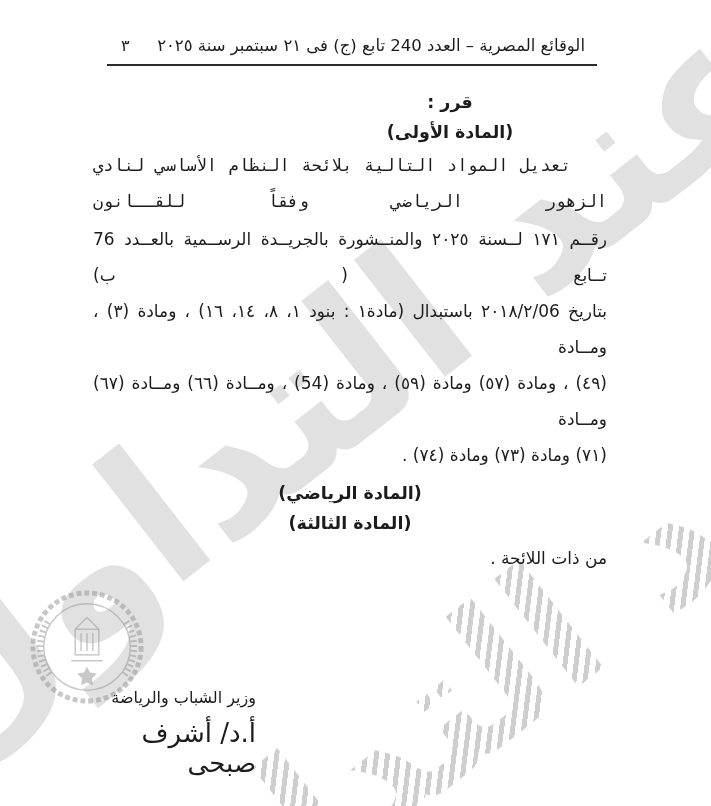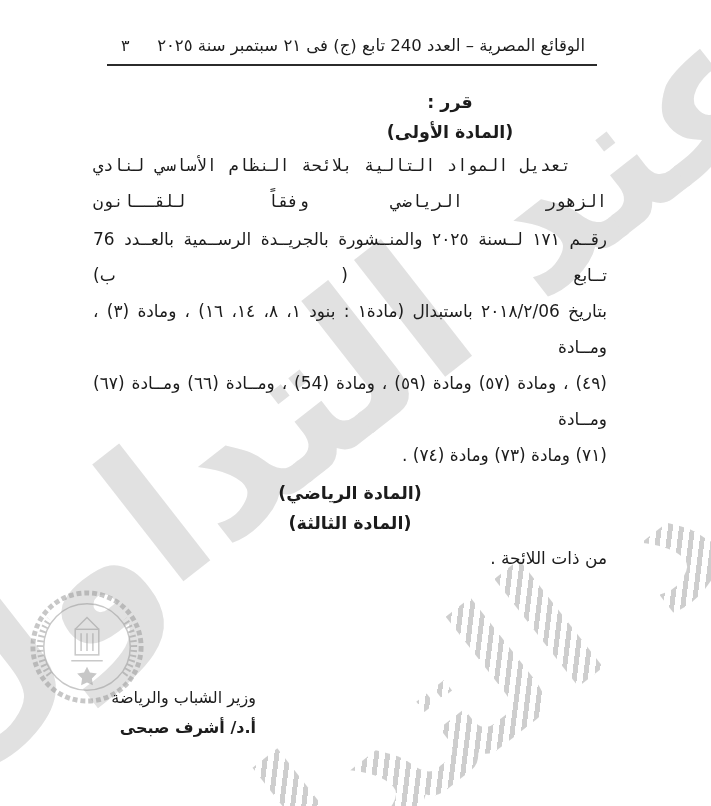--- a/index.html
+++ b/index.html
@@ -68,21 +68,21 @@
   .just{text-align:justify;text-align-last:justify;}
   .right{text-align:right;}
   .indent{text-indent:36px;font-family:Liberation Mono, monospace;}
   .signature{
     position:absolute;
     left:88px;top:688px;
     width:168px;
     z-index:1;
   }
   .sig-title{font-size:16px;margin-bottom:11px;}
-  .sig-name{font-size:16px;font-weight:bold;}
+  .sig-name{font-size:26px;font-weight:normal;}
 </style>
 </head>
 <body>
 
 <div class="page">
 
   <div class="wm-layer">
     <div class="wm wm-solid">صورة إلكترونية لا يعتد بها عند التداول</div>
     <div class="wm wm-hatch">صورة إلكترونية لا يعتد بها عند التداول</div>
     <svg class="seal" width="118" height="118" viewBox="0 0 120 120">

